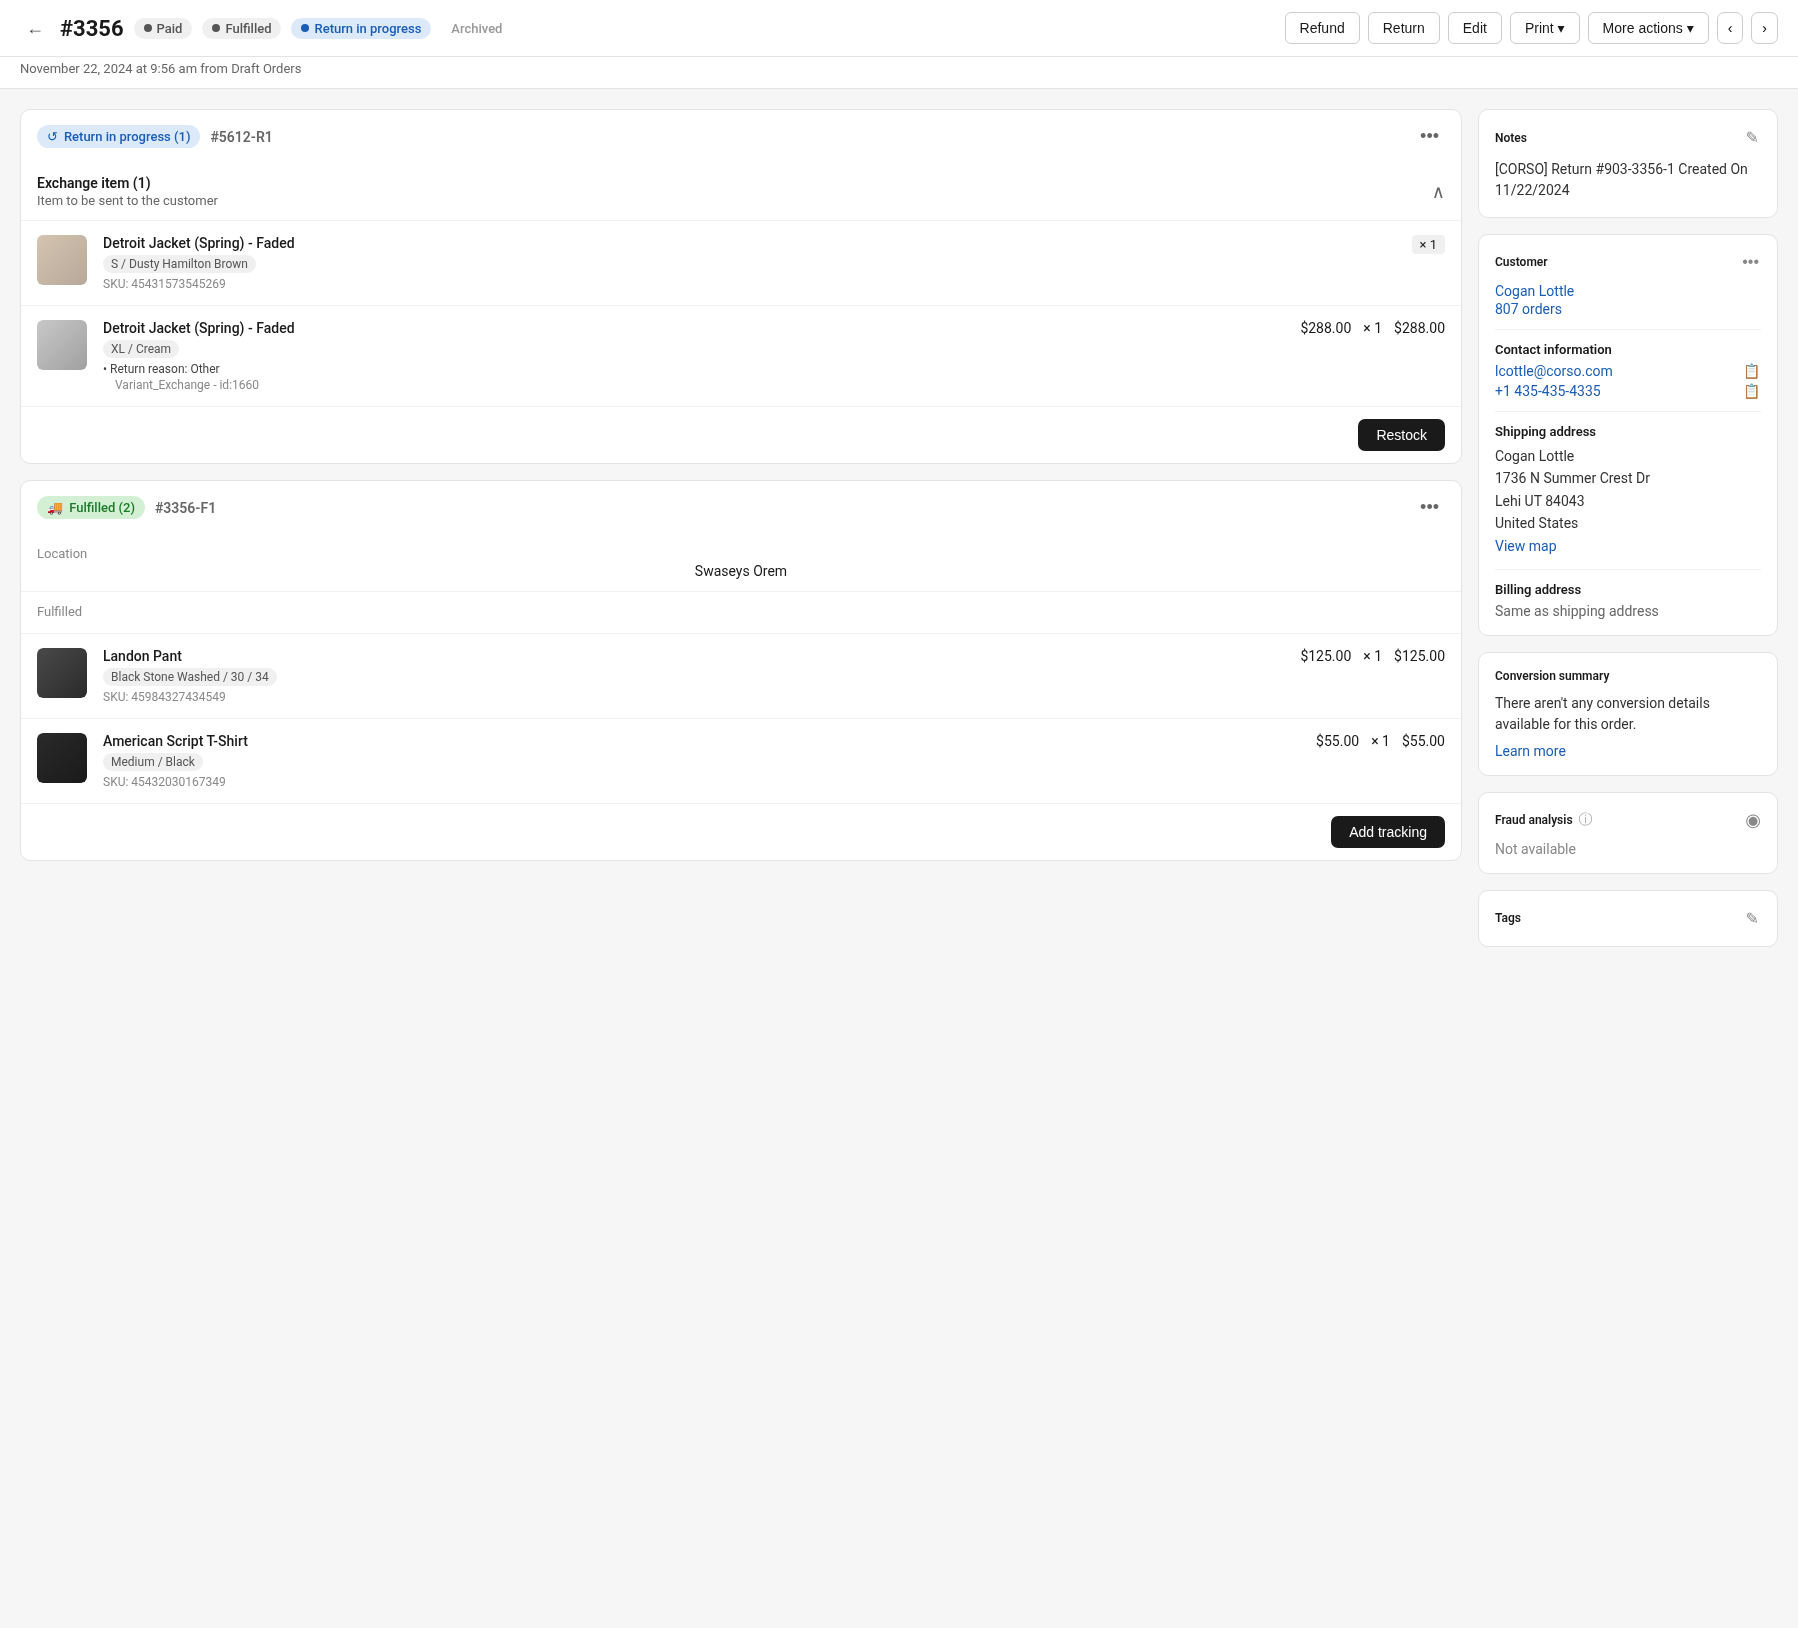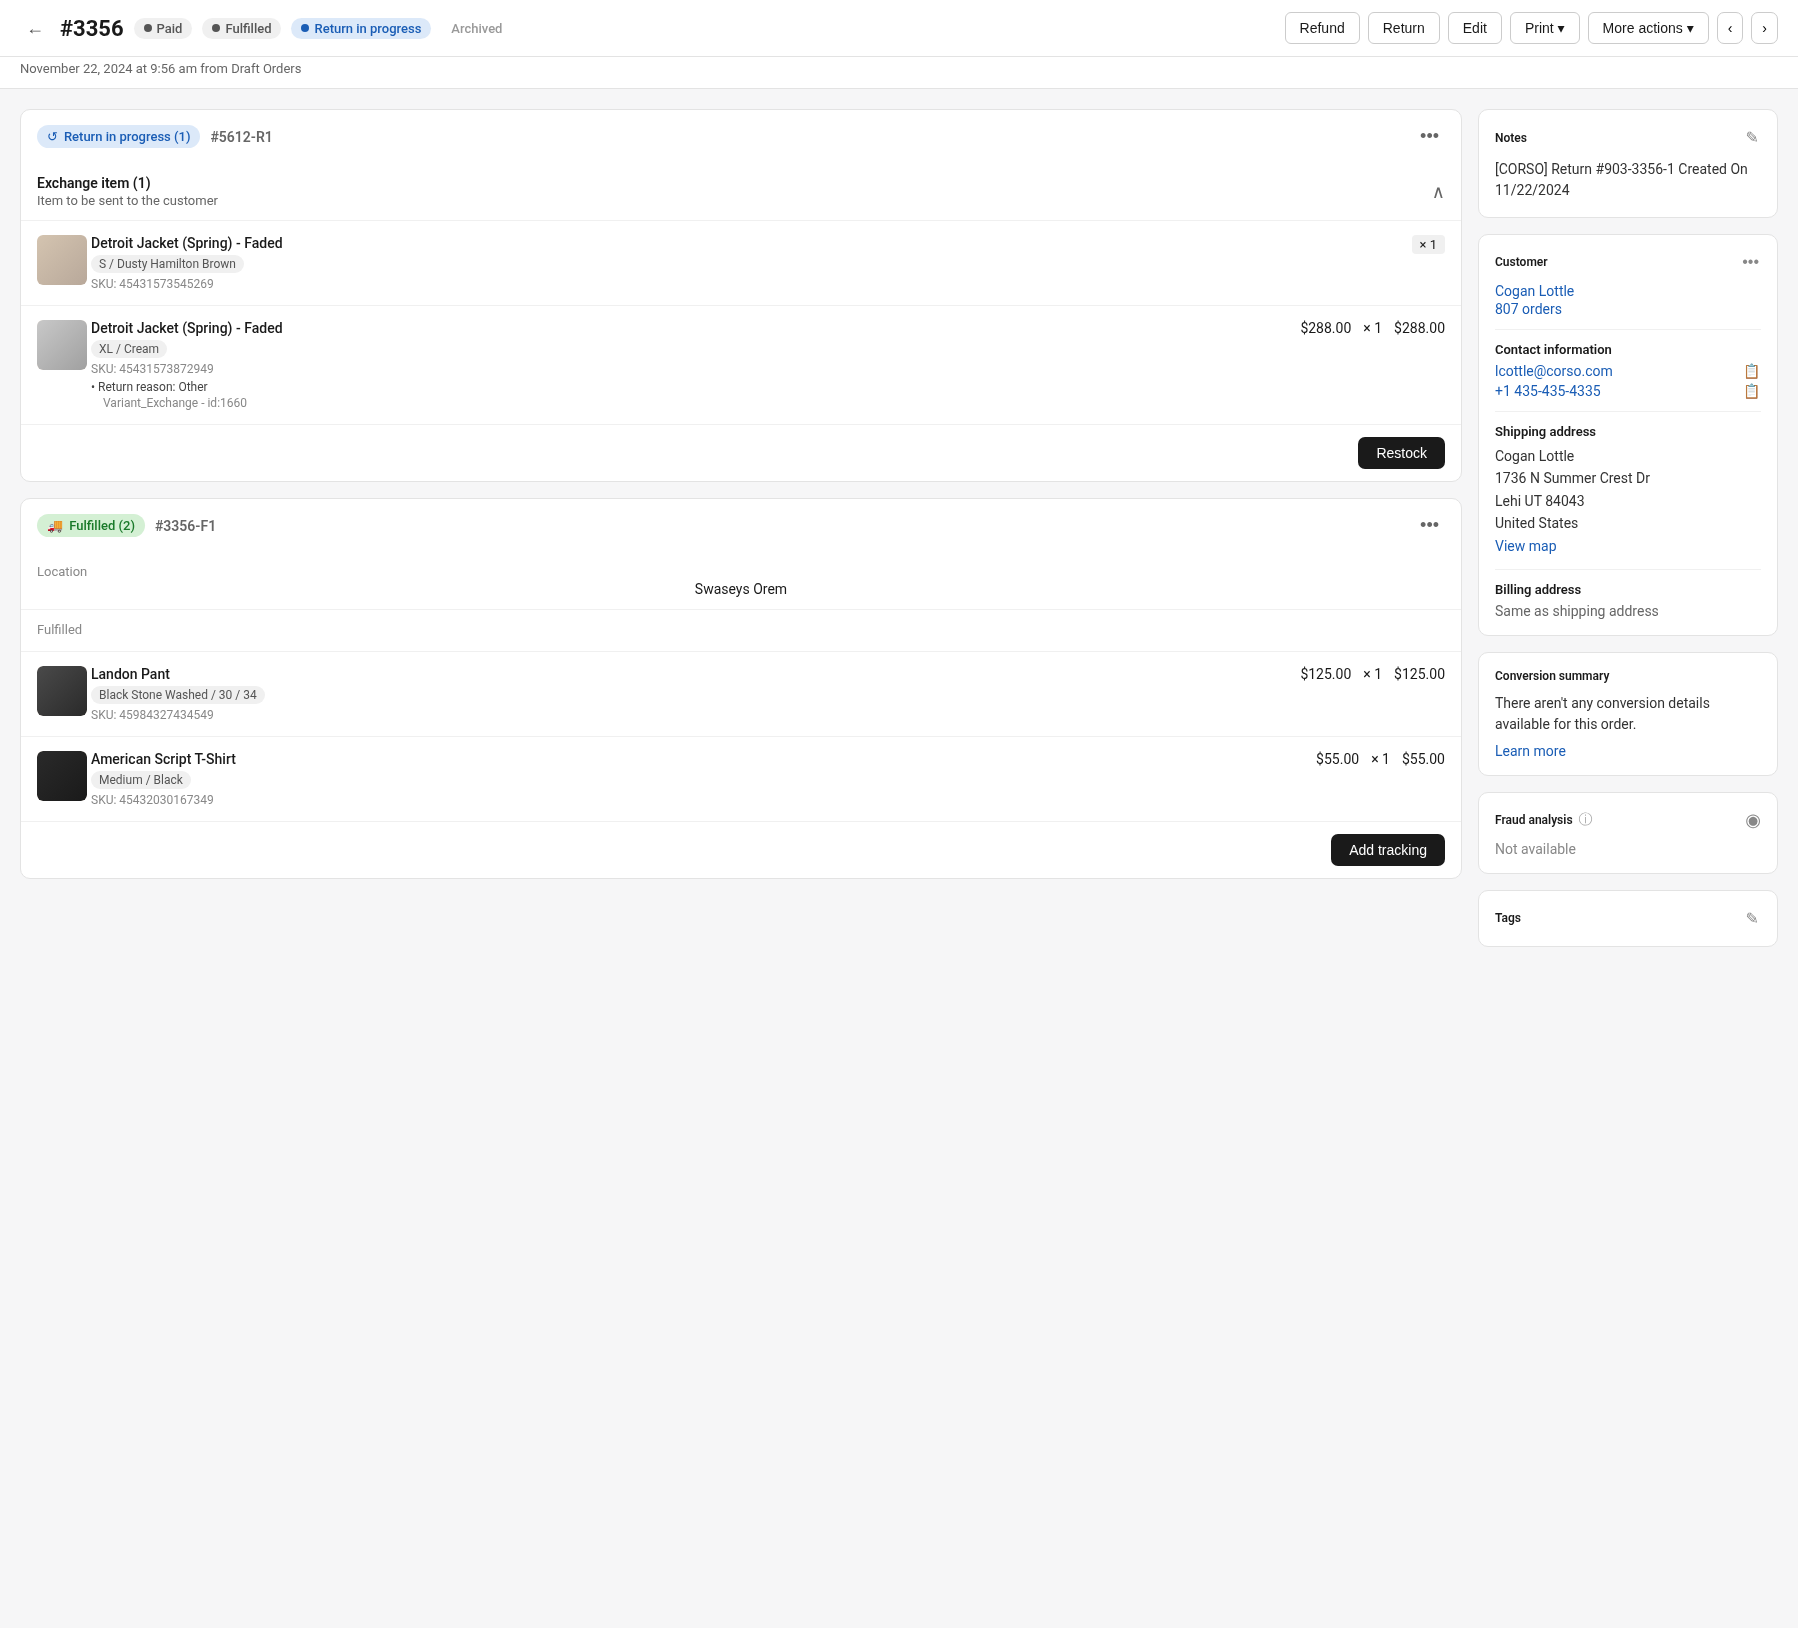--- a/index.html
+++ b/index.html
@@ -162,21 +162,21 @@
       border: none;
       cursor: pointer;
       font-size: 18px;
       color: #666;
     }
 
     
     .product-row {
       display: flex;
       align-items: flex-start;
-      gap: 4px;
+      gap: 16px;
       padding: 14px 16px;
       border-bottom: 1px solid #f0f0f0;
     }
     .product-img {
       width: 50px; height: 50px;
       border-radius: 6px;
       background: #e8e0d8;
       display: flex;
       align-items: center;
       justify-content: center;
@@ -468,21 +468,20 @@
         </div>
       </div>
 
       <div class="product-row">
         <div class="product-img">
           <div class="product-img-placeholder2"></div>
         </div>
         <div class="product-info">
           <div class="product-name">Detroit Jacket (Spring) - Faded</div>
           <span class="variant-tag">XL / Cream</span>
-          <div class="product-sku">SKU: 45431573872949</div>
           <div class="product-note">
             • <span>Return reason: Other</span>
           </div>
           <div class="product-note-sub">Variant_Exchange - id:1660</div>
         </div>
         <div class="product-pricing">
           <span>$288.00</span>
           <span>× 1</span>
           <span>$288.00</span>
         </div>

